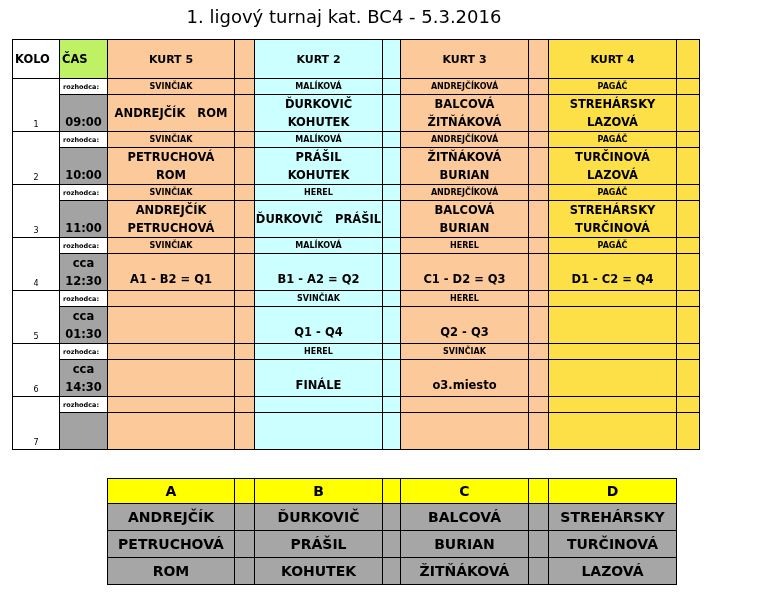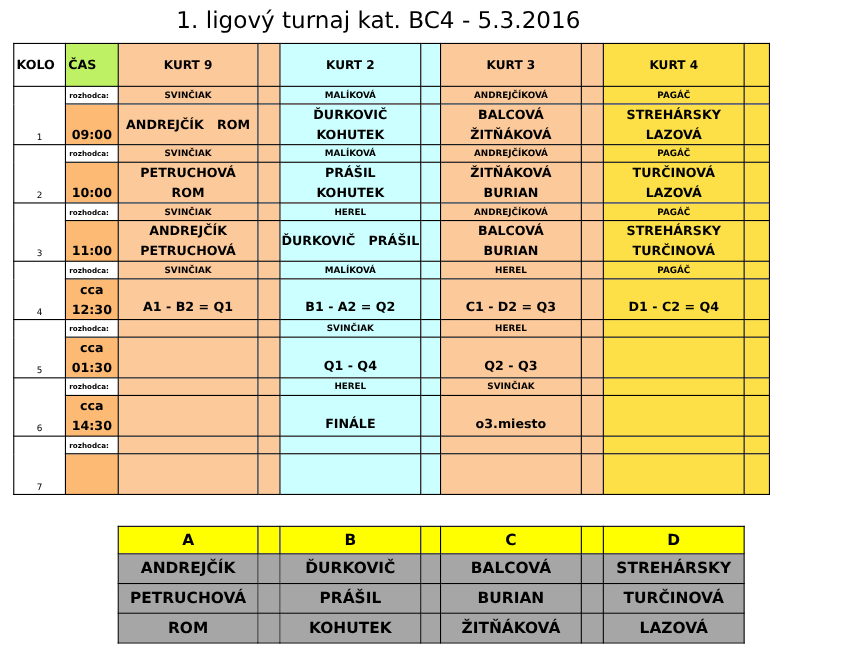--- a/index.html
+++ b/index.html
@@ -1,19 +1,19 @@
 <!DOCTYPE html>
 <html><head>
 <meta charset="utf-8">
 <style>
   html, body { margin:0; padding:0; background:#ffffff; }
   body { width:779px; height:595px; position:relative; overflow:hidden;
          font-family:"DejaVu Sans", "Liberation Sans", sans-serif; color:#000; }
   .title { position:absolute; left:0; top:6px; width:656px; text-align:center;
-           font-family:"DejaVu Sans", sans-serif; font-size:21px; letter-spacing:0px; padding-left:32px; box-sizing:border-box;}
+           font-family:"DejaVu Sans", sans-serif; font-size:18px; letter-spacing:0px; padding-left:32px; box-sizing:border-box;}
   table.sched { position:absolute; left:12px; top:39px; border-collapse:collapse; table-layout:fixed; }
   table.sched td { border:1.5px solid #000; padding:0; text-align:center; vertical-align:middle;
                    overflow:hidden; white-space:nowrap; font-weight:bold; box-sizing:border-box; }
   .c-kolo { width:47px; background:#fff; }
   .c-cas { width:48px; background:#fff; }
   .c-k1 { width:127px; }
   .c-s1 { width:20px; }
   .c-k2 { width:128px; }
   .c-s2 { width:18px; }
   .c-k3 { width:128px; }
@@ -22,21 +22,21 @@
   .c-s4 { width:23px; }
   .orange { background:#fcc99a; }
   .cyan { background:#ccffff; }
   .yellow { background:#fde047; }
   .hdr-row td { height:39px; font-size:11px; vertical-align:bottom; padding-bottom:4px; }
   .hdr-row td.lefth { text-align:left; padding-left:2px; font-size:11.5px; }
   .ref-row td { height:16px; font-size:8px; }
   .ref-row td.reflabel { font-size:6.5px; text-align:left; padding-left:3px; background:#fff; font-weight:bold;margin-top:36px; }
   .main-row td { height:37px; font-size:11.5px; line-height:18px; }
   .kolo-num { font-size:13px; font-weight:normal !important; vertical-align:bottom !important; padding-bottom:2px !important; background:#fff; }
-  .cas-val { font-size:12px; vertical-align:bottom !important; line-height:16px; background:#fdba74; }
+  .cas-val { font-size:12px; vertical-align:bottom !important; line-height:16px; background:#a3a3a3; }
   .cas-val .cca { font-weight:bold; display:block; }
   .main-row td.bottom { vertical-align:bottom; padding-bottom:2px; }
   table.groups { position:absolute; left:107px; top:478px; border-collapse:collapse; table-layout:fixed; }
   table.groups td { border:1px solid #000; padding:0; text-align:center; font-weight:bold; white-space:nowrap; overflow:hidden; }
   table.groups tr.ghdr td { background:#ffff00; height:24px; font-size:14px; }
   table.groups tr.grow td { background:#a6a6a6; height:26px; font-size:14px; }
   .g-main { width:127px; }
   .g-sp { width:20px; }
   .g-sp2 { width:18px; }
   .g-main2 { width:128px; }
@@ -56,21 +56,21 @@
       <col class="c-s2">
       <col class="c-k3">
       <col class="c-s3">
       <col class="c-k4">
       <col class="c-s4">
   </colgroup>
   <tbody id="sched-body">
     <tr class="hdr-row">
       <td class="lefth" style="background:#fff">KOLO</td>
       <td class="lefth" style="background:#bef264">ČAS</td>
-      <td class="orange">KURT 9</td>
+      <td class="orange">KURT 5</td>
       <td class="orange"></td>
       <td class="cyan">KURT 2</td>
       <td class="cyan"></td>
       <td class="orange">KURT 3</td>
       <td class="orange"></td>
       <td class="yellow">KURT 4</td>
       <td class="yellow"></td>
     </tr>
   <tr class="ref-row">
         <td class="kolo-num" rowspan="2">1</td>

